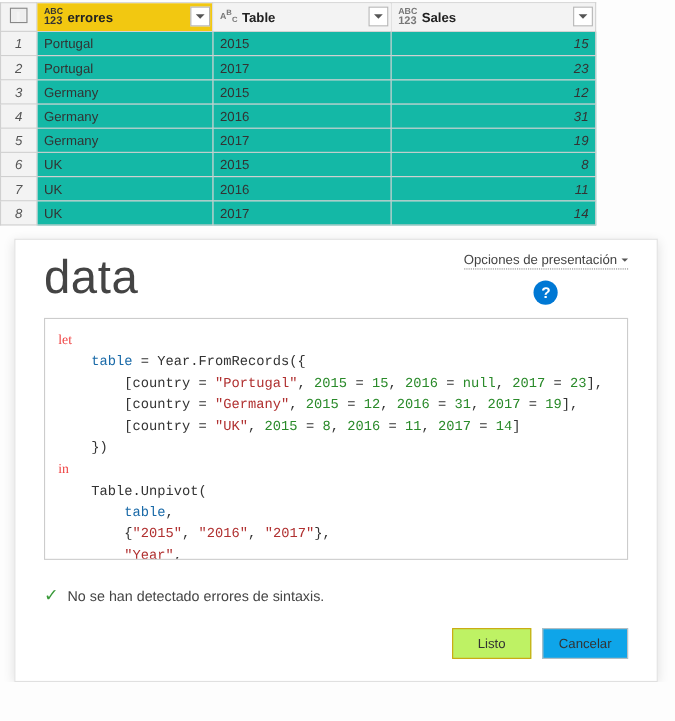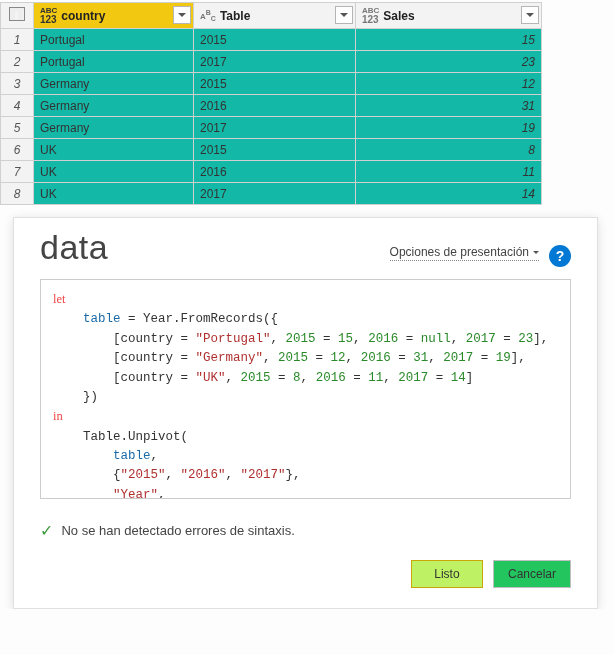--- a/index.html
+++ b/index.html
@@ -62,43 +62,43 @@
   .app-icon .bars span:nth-child(3){height:8px;}
   .titlebar .title { margin-left:8px; font-size:12px; color:#444; }
   .titlebar .wincontrols { margin-left:auto; display:flex; }
   .winbtn { width:40px; height:30px; display:flex; align-items:center; justify-content:center; color:#888; cursor:pointer; }
   .winbtn.min::after { content:""; width:10px; border-top:1px solid #888; }
   .winbtn.max::after { content:""; width:10px; height:10px; border:1px solid #888; }
   .winbtn.close { font-size:16px; line-height:1; }
   
   .dlg-body { padding: 10px 26px 20px 26px; }
   .dlg-headrow { display:flex; align-items:flex-end; justify-content:space-between; margin-bottom:12px; }
-  .dlg-title { font-size:34px; font-weight:300; color:#444; letter-spacing:0.5px; }
-  .head-right { display:flex; align-items:flex-start; gap:10px; }
+  .dlg-title { font-size:43px; font-weight:300; color:#444; letter-spacing:0.5px; }
+  .head-right { display:flex; align-items:center; gap:10px;flex-direction:column; }
   .opt { font-size:12px; color:#444; border-bottom:1px dotted #888; display:flex; align-items:center; gap:4px; cursor:pointer; padding-bottom:1px; }
   .opt::after { content:""; border:3px solid transparent; border-top-color:#555; margin-top:3px; }
   .help { width:22px; height:22px; border-radius:50%; background:#0078d4; color:#fff; font-weight:bold; display:flex; align-items:center; justify-content:center; font-size:14px; cursor:pointer; }
   
   .code-box {
     border:1px solid #ccc; background:#fff; padding:10px 12px; height:220px;
     font-family: Consolas, "Courier New", monospace; font-size:12.5px; line-height:1.55;
     white-space:pre; overflow:hidden; color:#333;
   }
   .kw { color:#ef4444;font-family:Liberation Serif, serif; }
   .fn { color:#333; }
   .str { color:#b03030; }
   .num { color:#2a8a2a; }
   .nul { color:#2a8a2a; }
   .id { color:#1a6aa8; }
   
   .status-row { display:flex; align-items:center; gap:8px; margin-top:22px; font-size:13px; color:#444; }
   .check { color:#3a9a3a; font-size:16px; }
   
   .btn-row { display:flex; justify-content:flex-end; gap:10px; margin-top:20px; }
-  .btn { min-width:72px; height:28px; border:1px solid #bfbfbf; background:#22c55e; display:flex; align-items:center; justify-content:center; font-size:12px; cursor:pointer; padding:0 14px; }
+  .btn { min-width:72px; height:28px; border:1px solid #bfbfbf; background:#0ea5e9; display:flex; align-items:center; justify-content:center; font-size:12px; cursor:pointer; padding:0 14px; }
   .btn.primary { background:#bef264; border-color:#caa50a; }
 </style>
 </head>
 <body>
 
 <div class="wrap">
 
   <div class="table-area">
     <table class="data">
       <colgroup>
@@ -109,21 +109,21 @@
       </colgroup>
       <thead>
         <tr>
           <th class="corner"><span class="tbl-icon"></span></th>
           <th class="col selected">
             <div class="th-inner">
               <span class="type-badge">
                 <span class="t1">ABC</span>
                 <span class="t2">123</span>
               </span>
-              <span class="label">country</span>
+              <span class="label">errores</span>
             </div>
             <span class="dropdown"></span>
           </th>
           <th class="col">
             <div class="th-inner">
               <span class="type-badge">
                 <span class="t1">A<sup style="font-size:7px;">B</sup><sub style="font-size:7px;">C</sub></span>
               </span>
               <span class="label">Table</span>
             </div>

